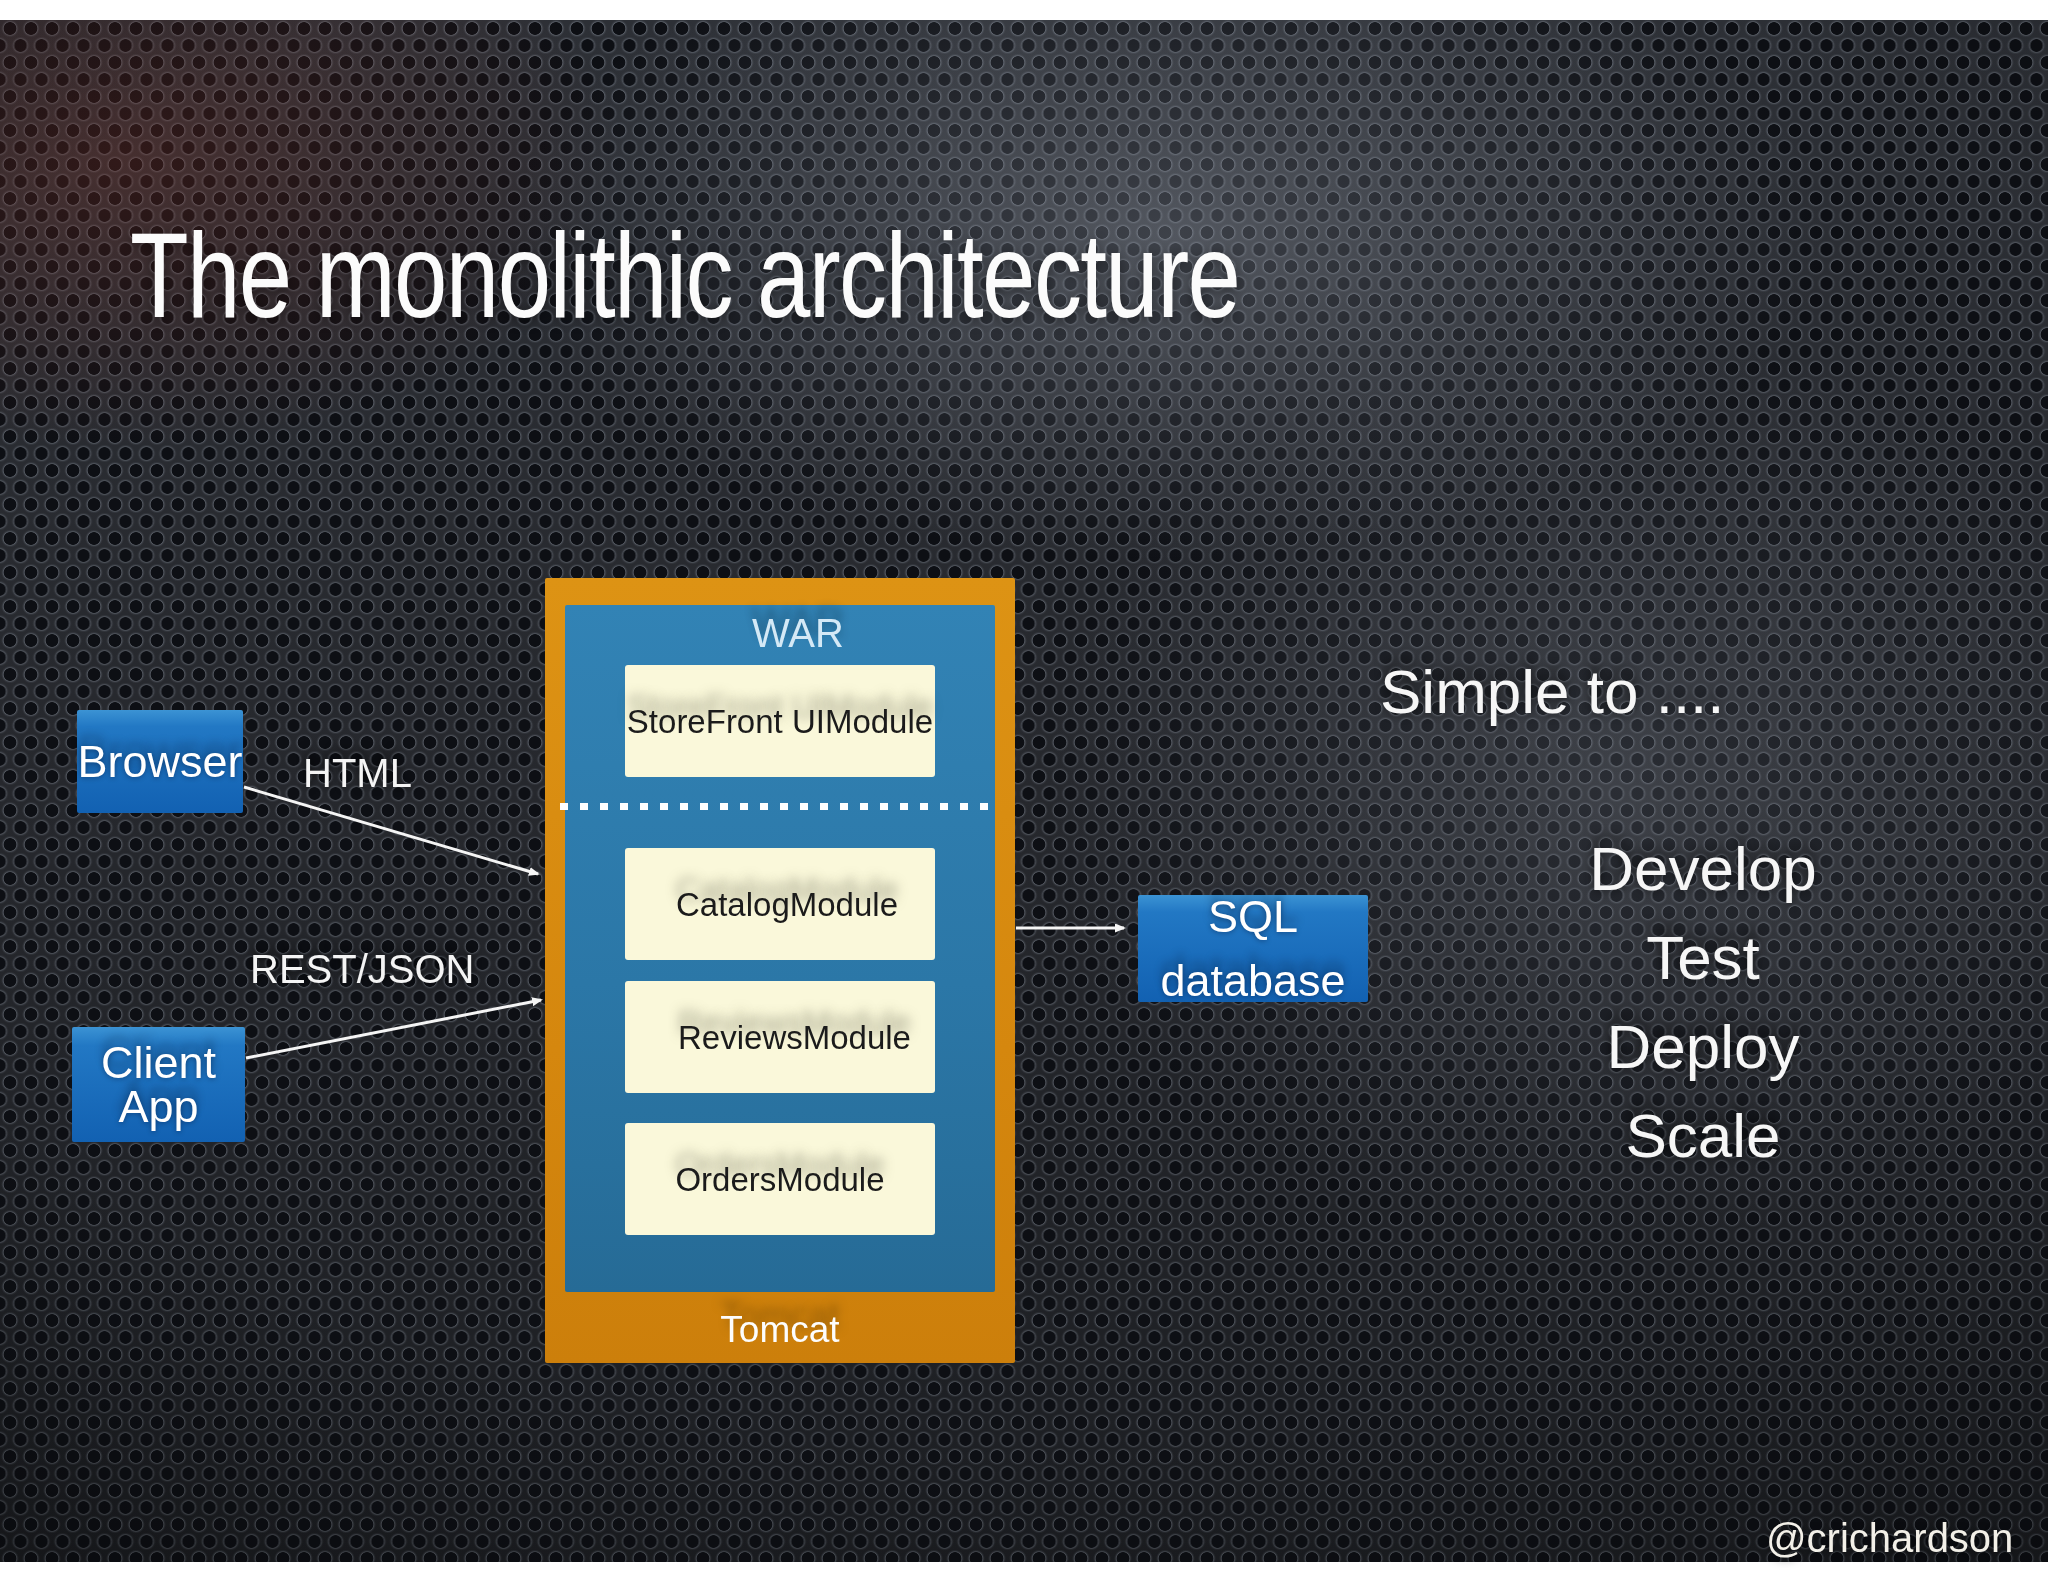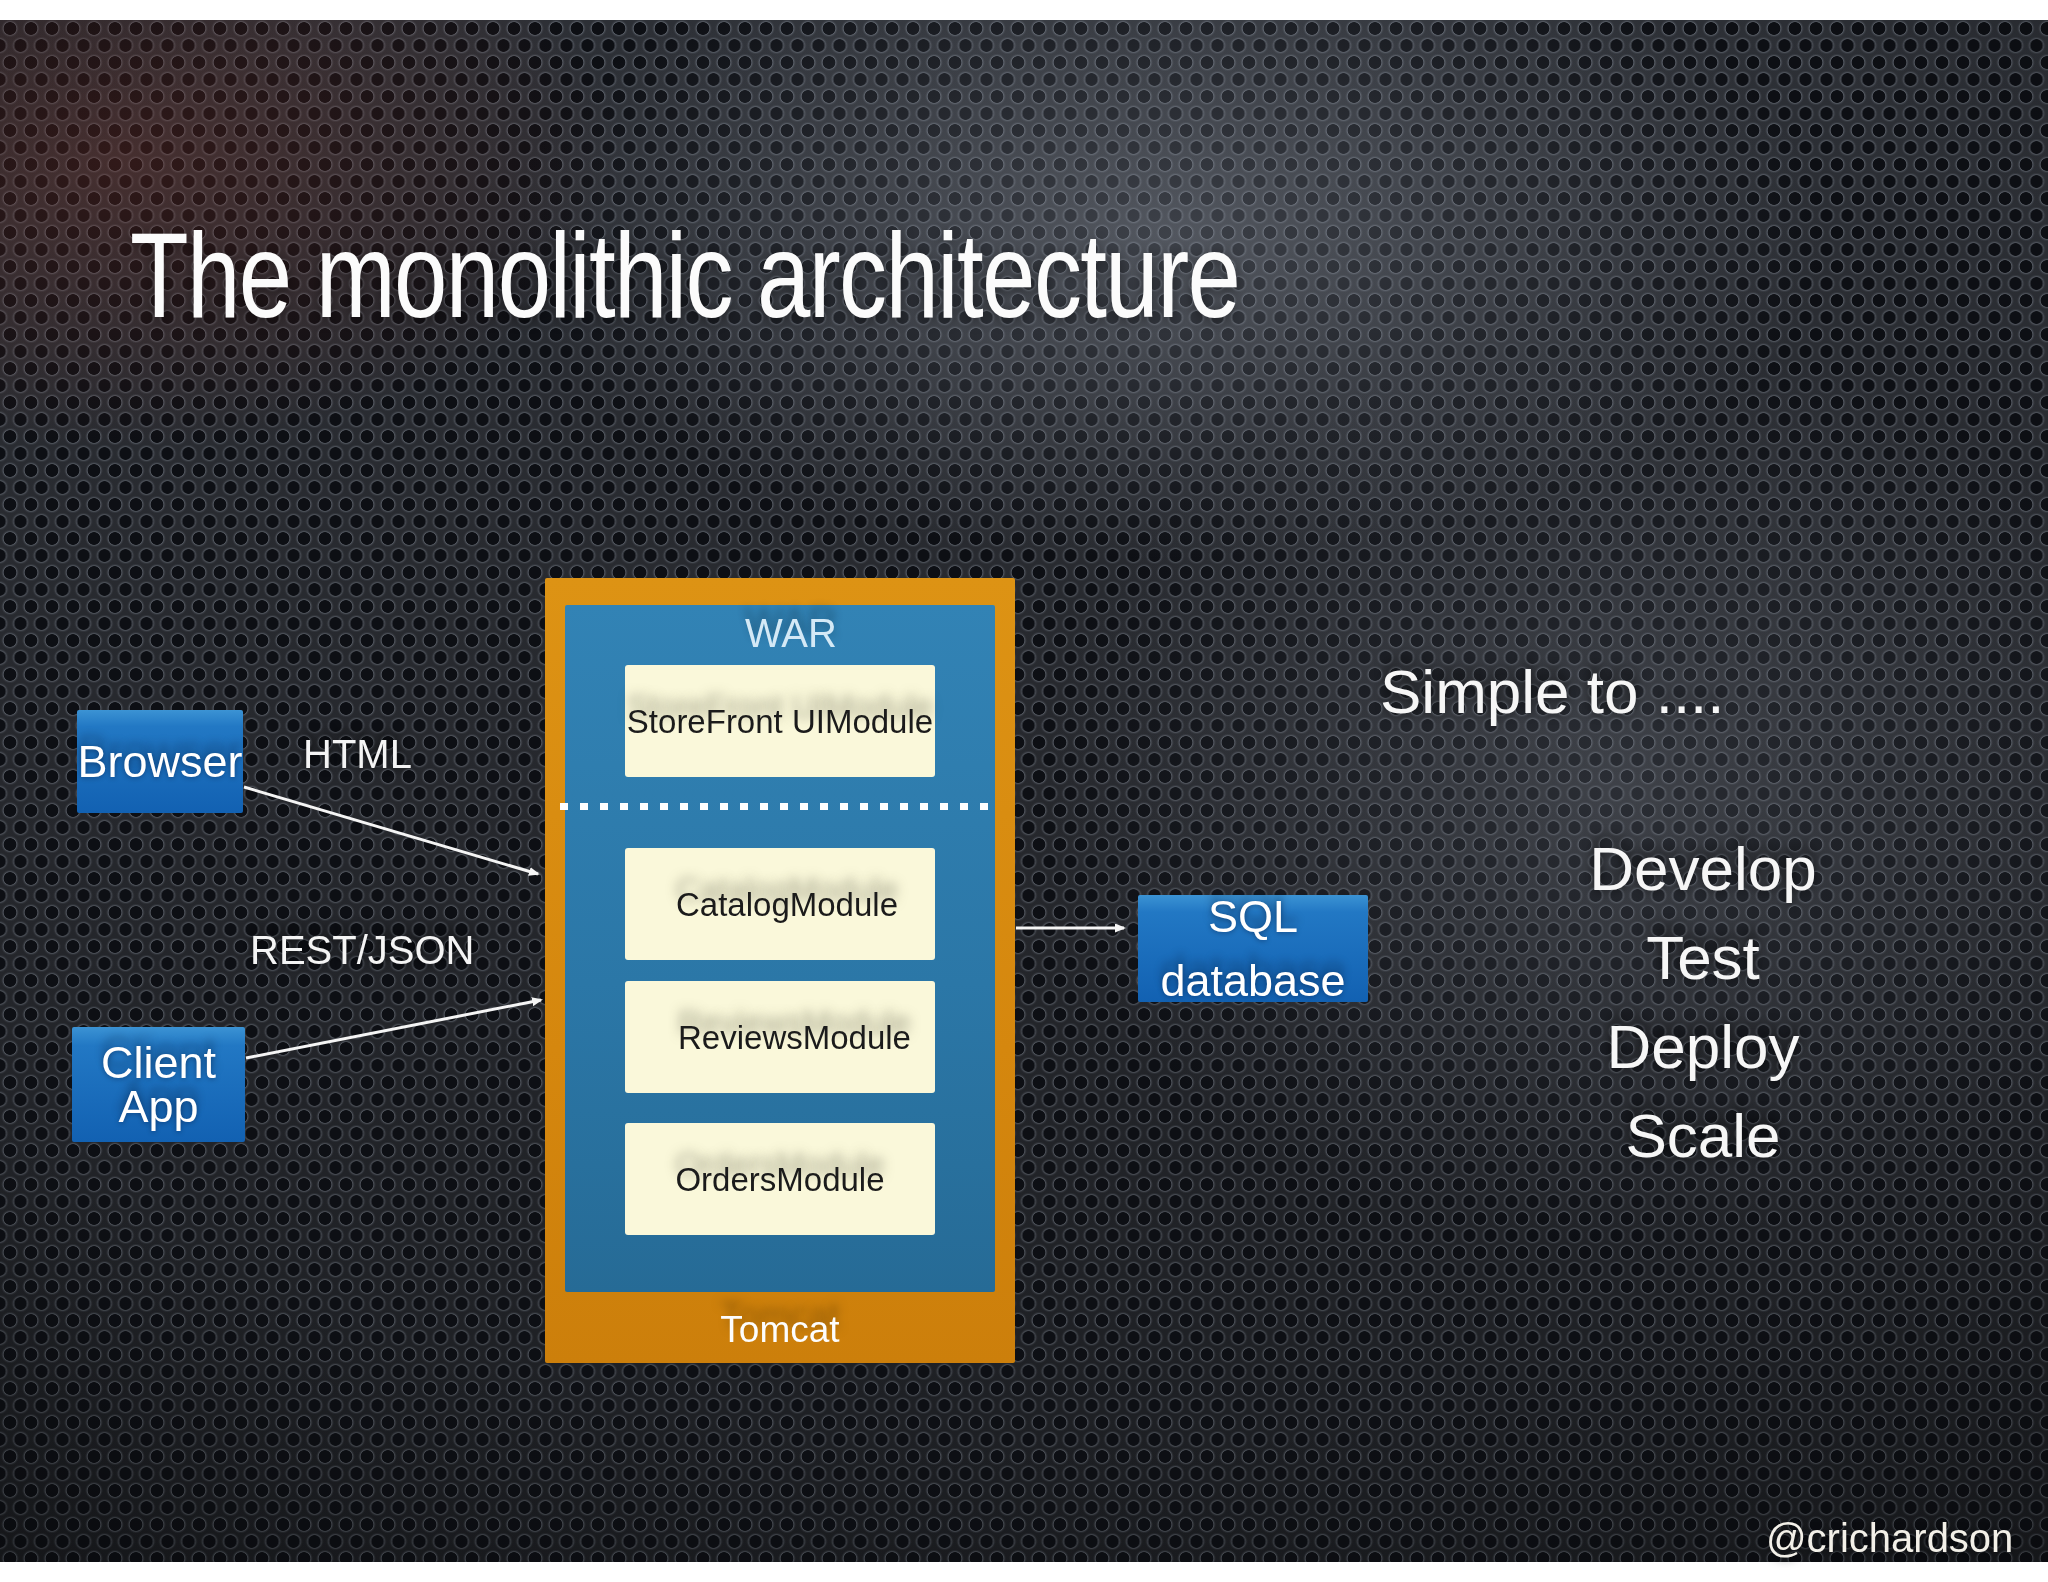--- a/index.html
+++ b/index.html
@@ -62,20 +62,21 @@
   .browser-box   { left: 77px;   top: 690px;  width: 166px; height: 103px; }
   .clientapp-box { left: 72px;   top: 1007px; width: 173px; height: 115px; }
   .sql-box       { left: 1138px; top: 875px;  width: 230px; height: 107px; gap: 20px; }
 
   .proto-label {
     position: absolute;
     color: #f4f4f4;
     font-size: 40px;
     text-align: center;
     text-shadow: 0 -10px 10px rgba(0,0,0,0.45), 0 2px 7px rgba(0,0,0,0.45);
+    margin-top: 19px;
   }
   .html-label { left: 290px; top: 712px; width: 135px; }
   .rest-label { left: 250px; top: 908px; width: 220px; }
 
   
   .tomcat-box {
     position: absolute;
     left: 545px; top: 558px;
     width: 470px; height: 785px;
     background: linear-gradient(180deg, #dd9314 0%, #d5870e 60%, #cc7f0b 100%);
@@ -83,21 +84,21 @@
   }
   .war-box {
     position: absolute;
     left: 20px; top: 27px;
     width: 430px; height: 687px;
     background: linear-gradient(180deg, #3283b5 0%, #2b77a7 55%, #266b96 100%);
     border-radius: 2px;
   }
   .war-label {
     position: absolute;
-    left: 11px; top: 6px;
+    left: 18px; top: 6px;
     width: 100%;
     text-align: center;
     font-size: 40px;
     color: #d4e9f6;
     text-shadow: 0 -11px 9px rgba(10,40,60,0.45);
   }
   .module {
     position: absolute;
     left: 60px;
     width: 310px; height: 112px;

